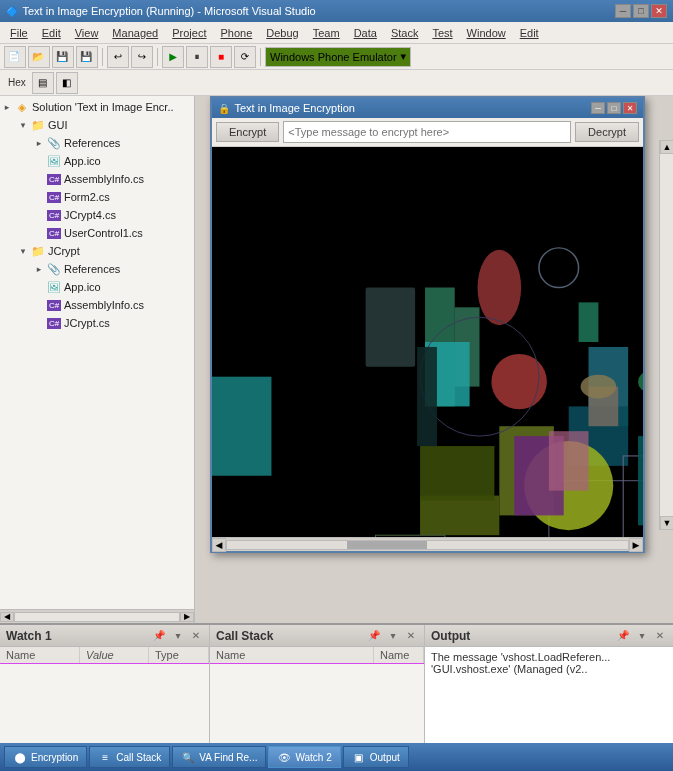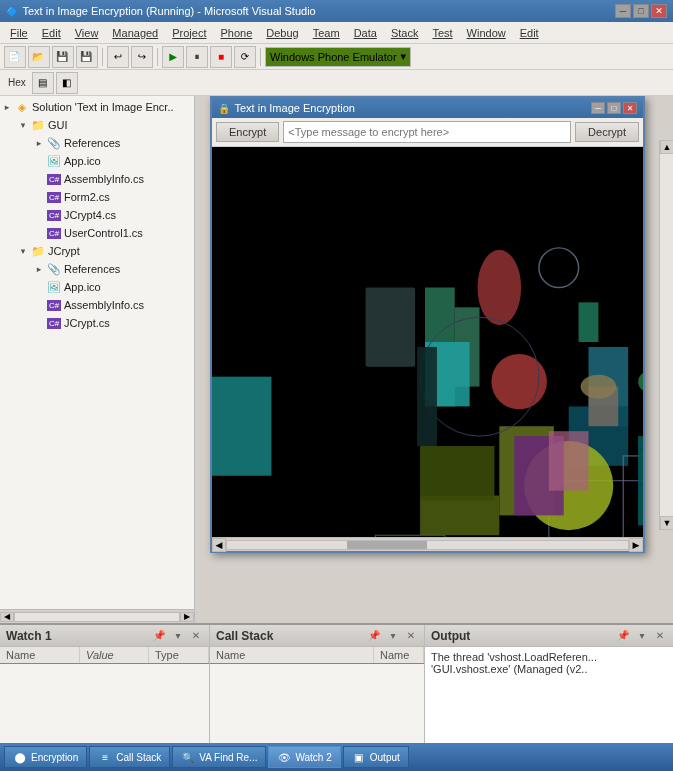--- a/index.html
+++ b/index.html
@@ -748,21 +748,21 @@
 
   <div class="output-panel">
     <div class="panel-header">
       <span class="panel-header-title">Output</span>
       <div class="panel-header-controls">
         <span class="panel-ctrl-btn">📌</span>
         <span class="panel-ctrl-btn">▾</span>
         <span class="panel-ctrl-btn">✕</span>
       </div>
     </div>
-    <div class="output-content" style="white-space:pre;">The thread 'vshost.LoadReferen...
+    <div class="output-content" style="white-space:pre;">The message 'vshost.LoadReferen...
 'GUI.vshost.exe' (Managed (v2..</div>
   </div>
 </div>
 
 <div class="taskbar">
   <div class="task-btn">
     <span class="task-icon">⬤</span>
     <span>Encryption</span>
   </div>
   <div class="task-btn">

